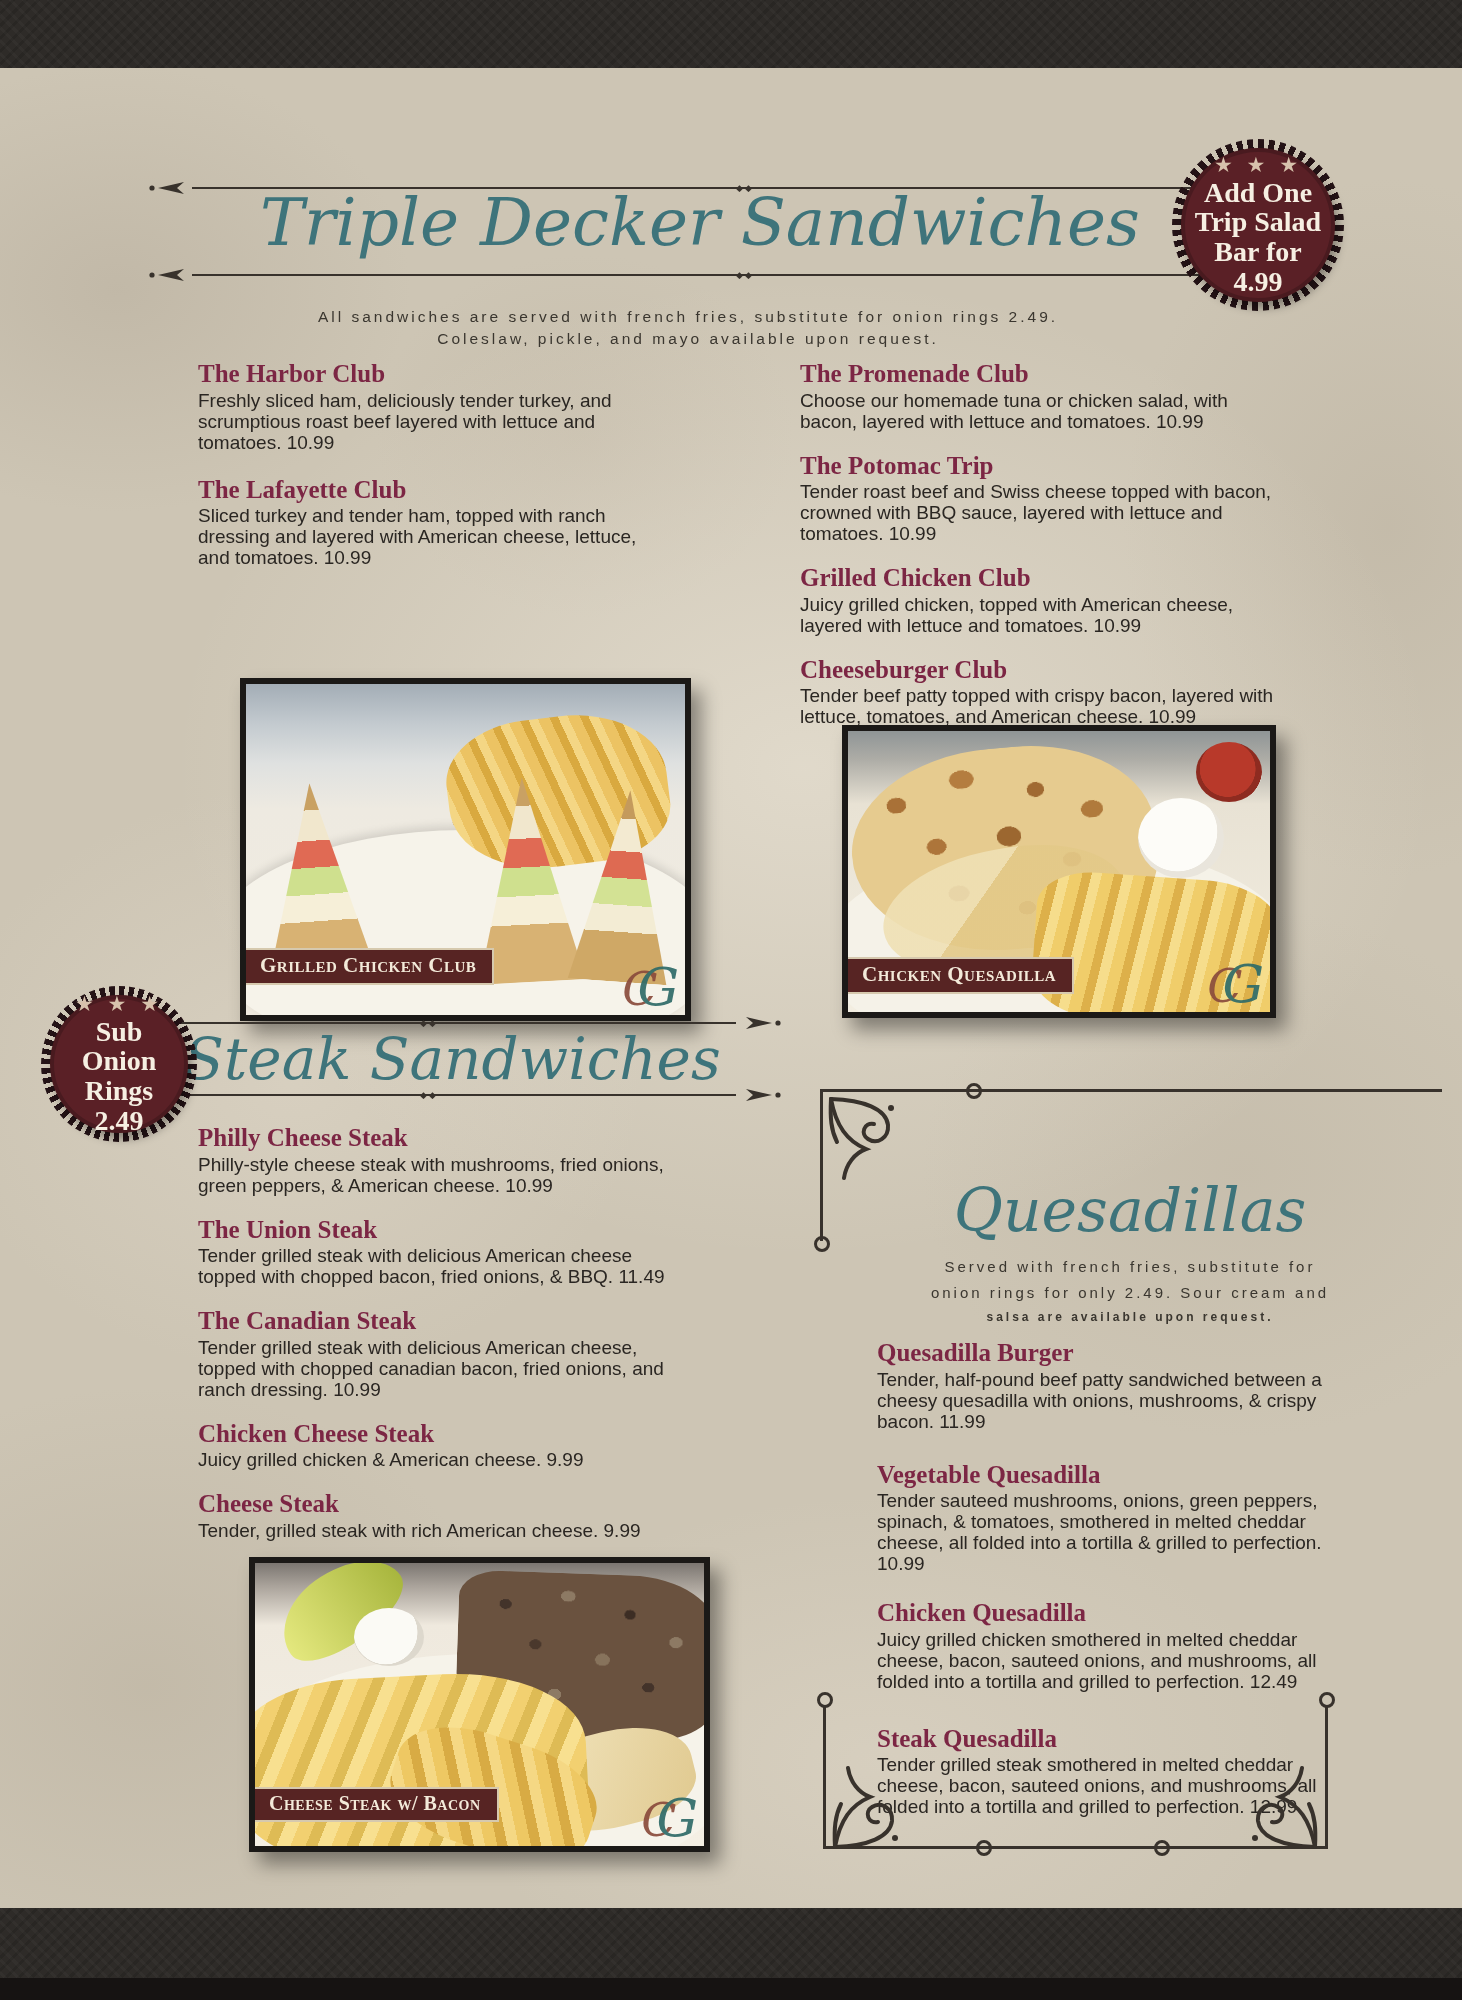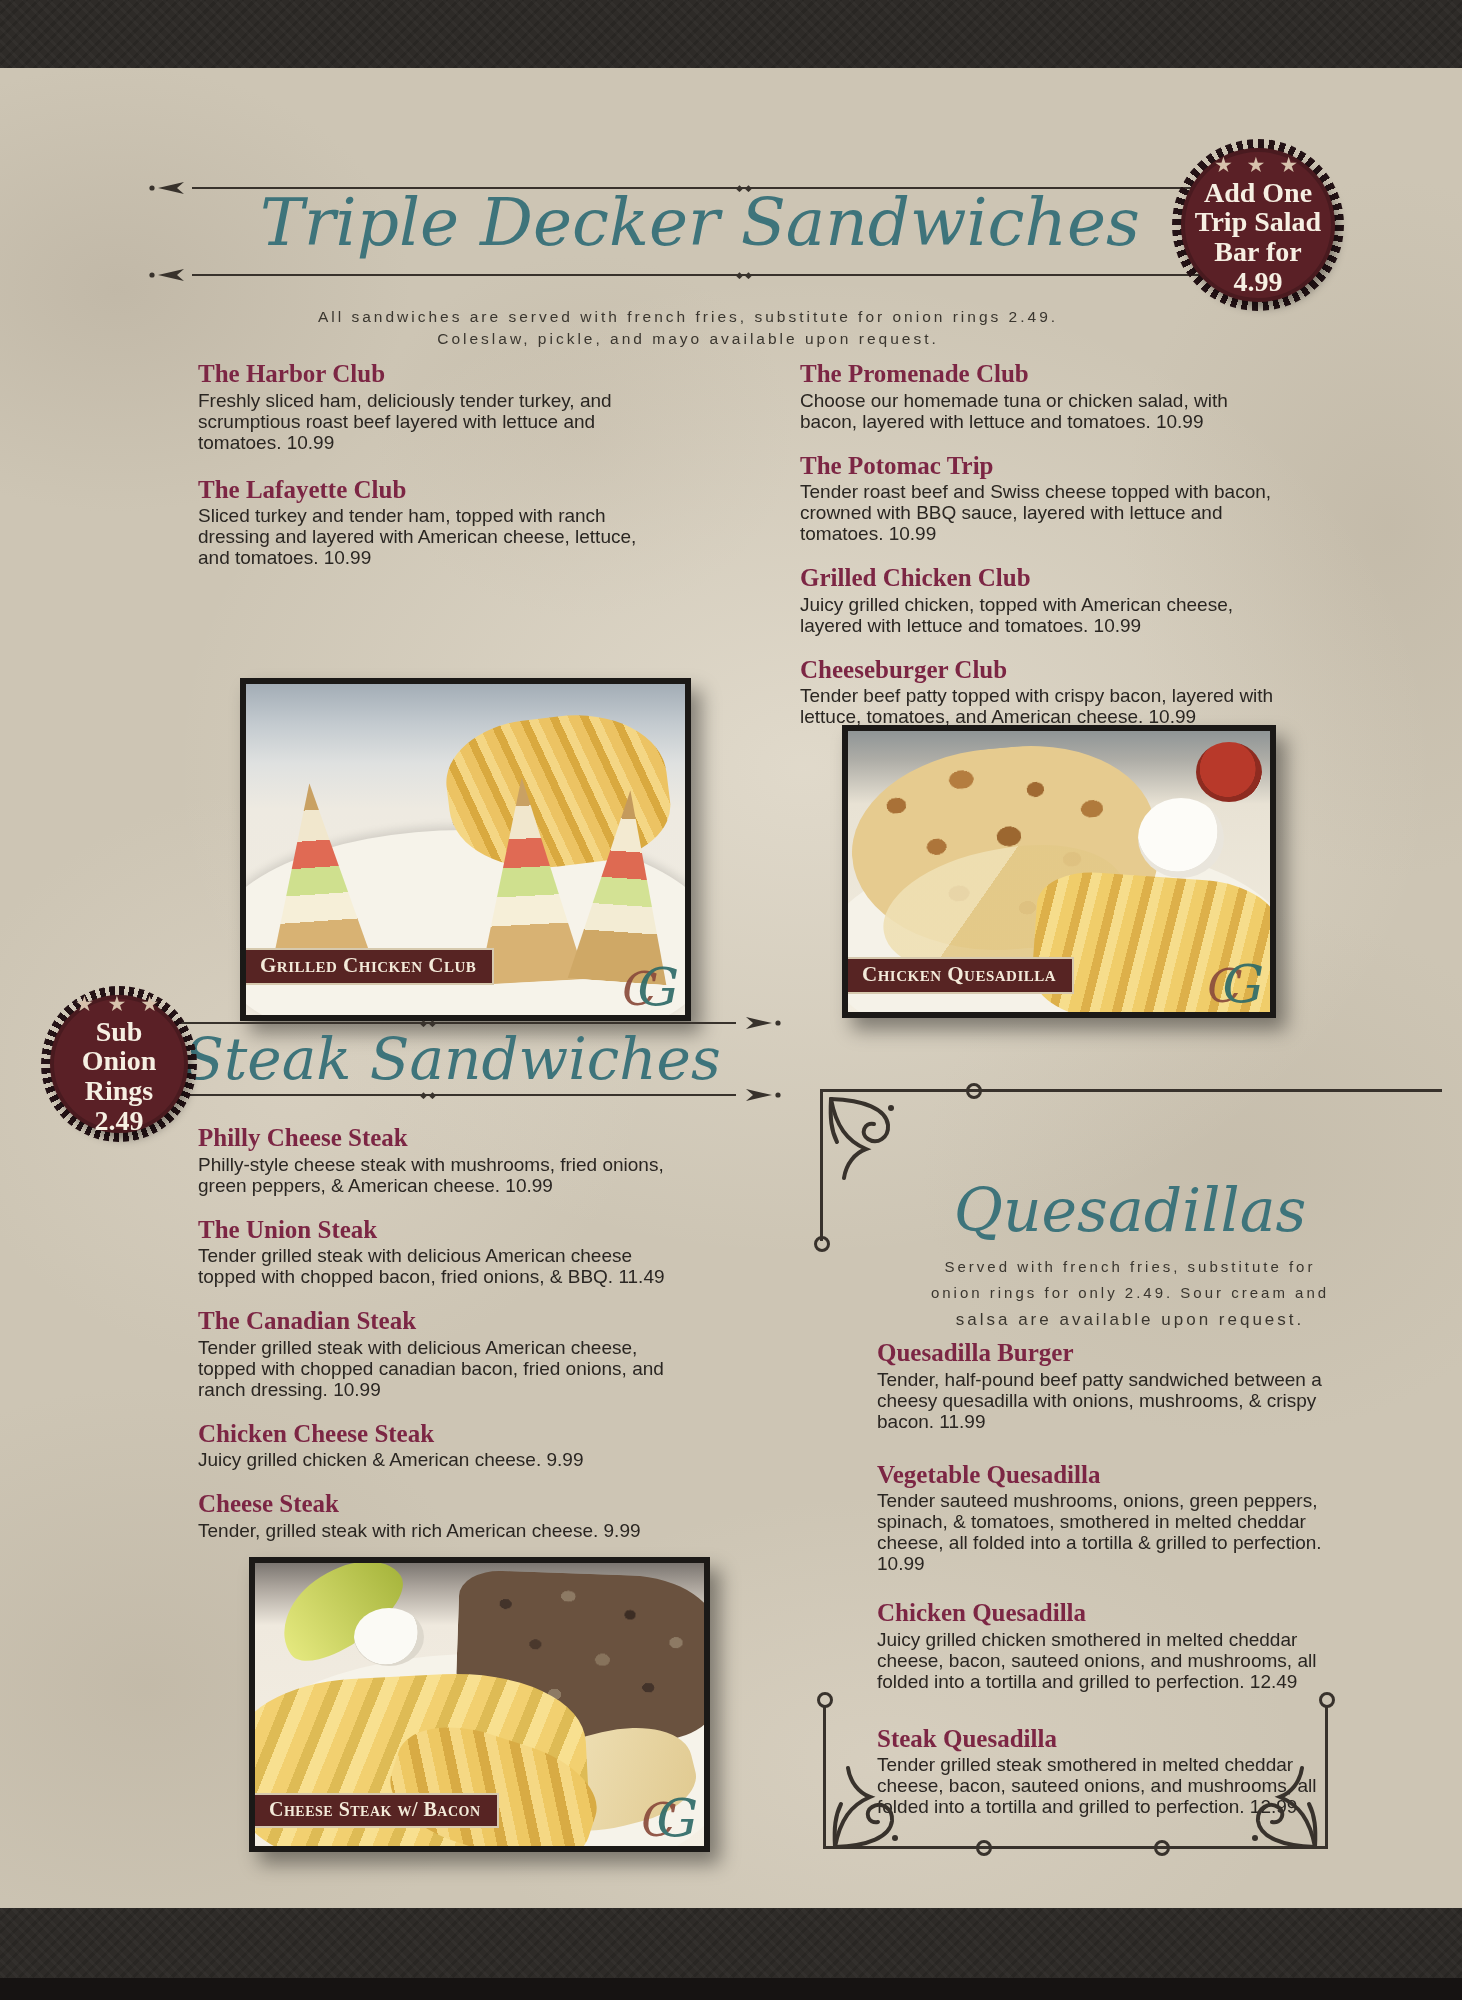--- a/index.html
+++ b/index.html
@@ -239,21 +239,21 @@
   <svg width="104" height="84" viewBox="0 0 104 84" fill="none" stroke="#38322c" stroke-width="4" stroke-linecap="round">
     <path d="M3,3 C36,4 58,13 60,29 C61,42 49,49 40,43 C32,38 36,26 46,28"></path>
     <path d="M3,3 C8,30 19,45 38,53 C27,57 18,68 16,82"></path>
     <path d="M3,3 C2,22 3,34 9,46"></path>
     <circle cx="63" cy="12" r="3" fill="#38322c" stroke="none"></circle>
   </svg>
 </div>
 <div class="script abs" style="left:880px;top:1180px;width:500px;font-size:60px;">Quesadillas</div>
 <div class="note-line" style="left:880px;top:1242px;width:500px;font-size:15px;">Served with french fries, substitute for</div>
 <div class="note-line" style="left:880px;top:1268px;width:500px;font-size:15px;">onion rings for only 2.49. Sour cream and</div>
-<div class="note-line" style="left:880px;top:1294px;width:500px;font-size:17px;">salsa are available upon request.</div>
+<div class="note-line" style="left:880px;top:1294px;width:500px;font-size:12px;font-weight:bold;">salsa are available upon request.</div>
 
 <div class="col" style="left:877px;top:1340px;width:448px;">
   <div class="mi" style="margin-bottom:30px;">
     <div class="mi-name">Quesadilla Burger</div>
     <div class="mi-desc">Tender, half-pound beef patty sandwiched between a cheesy quesadilla with onions, mushrooms, &amp; crispy bacon. 11.99</div>
   </div>
   <div class="mi" style="margin-bottom:26px;">
     <div class="mi-name">Vegetable Quesadilla</div>
     <div class="mi-desc">Tender sauteed mushrooms, onions, green peppers, spinach, &amp; tomatoes, smothered in melted cheddar cheese, all folded into a tortilla &amp; grilled to perfection. 10.99</div>
   </div>
@@ -279,21 +279,21 @@
       radial-gradient(9px 8px at 66% 24%,#3c2d24 60%,transparent 62%),
       radial-gradient(11px 9px at 84% 40%,#8d7a64 60%,transparent 62%),
       radial-gradient(10px 8px at 30% 44%,#4a382c 60%,transparent 62%),
       radial-gradient(12px 10px at 56% 52%,#87735c 60%,transparent 62%),
       radial-gradient(10px 8px at 74% 68%,#43332a 60%,transparent 62%),
       radial-gradient(11px 9px at 38% 74%,#8d7a64 60%,transparent 62%);"></div>
     <div class="shape" style="right:2%;bottom:6%;width:40%;height:34%;transform:rotate(-14deg);border-radius:50% 50% 40% 60%;background:linear-gradient(120deg,#f3e7c2,#e0c98f);"></div>
     <div class="shape" style="left:-4%;bottom:-6%;width:78%;height:66%;transform:rotate(-3deg);border-radius:34% 40% 26% 38%;background:repeating-linear-gradient(115deg,#f2d070 0 14px,#debb55 14px 25px,#f8e090 25px 38px);"></div>
     <div class="shape" style="left:30%;bottom:-2%;width:46%;height:40%;transform:rotate(18deg);border-radius:40%;background:repeating-linear-gradient(60deg,#eec863 0 12px,#d8ab44 12px 22px,#f5d884 22px 33px);"></div>
   </div>
-  <div class="photo-label" style="bottom:18px;font-size:20px;">Cheese Steak w/ Bacon</div>
+  <div class="photo-label" style="bottom:24px;font-size:20px;">Cheese Steak w/ Bacon</div>
   <div class="cg"><span class="cg-c">C</span><span class="cg-g">G</span></div>
 </div>
 
 <div class="fr-line" style="left:823px;top:1706px;width:3px;height:142px;"></div>
 <div class="fr-line" style="left:1325px;top:1706px;width:3px;height:142px;"></div>
 <div class="fr-line" style="left:823px;top:1846px;width:505px;height:3px;"></div>
 <div class="ring" style="left:817px;top:1692px;"></div>
 <div class="ring" style="left:1319px;top:1692px;"></div>
 <div class="ring" style="left:976px;top:1840px;"></div>
 <div class="ring" style="left:1154px;top:1840px;"></div>

